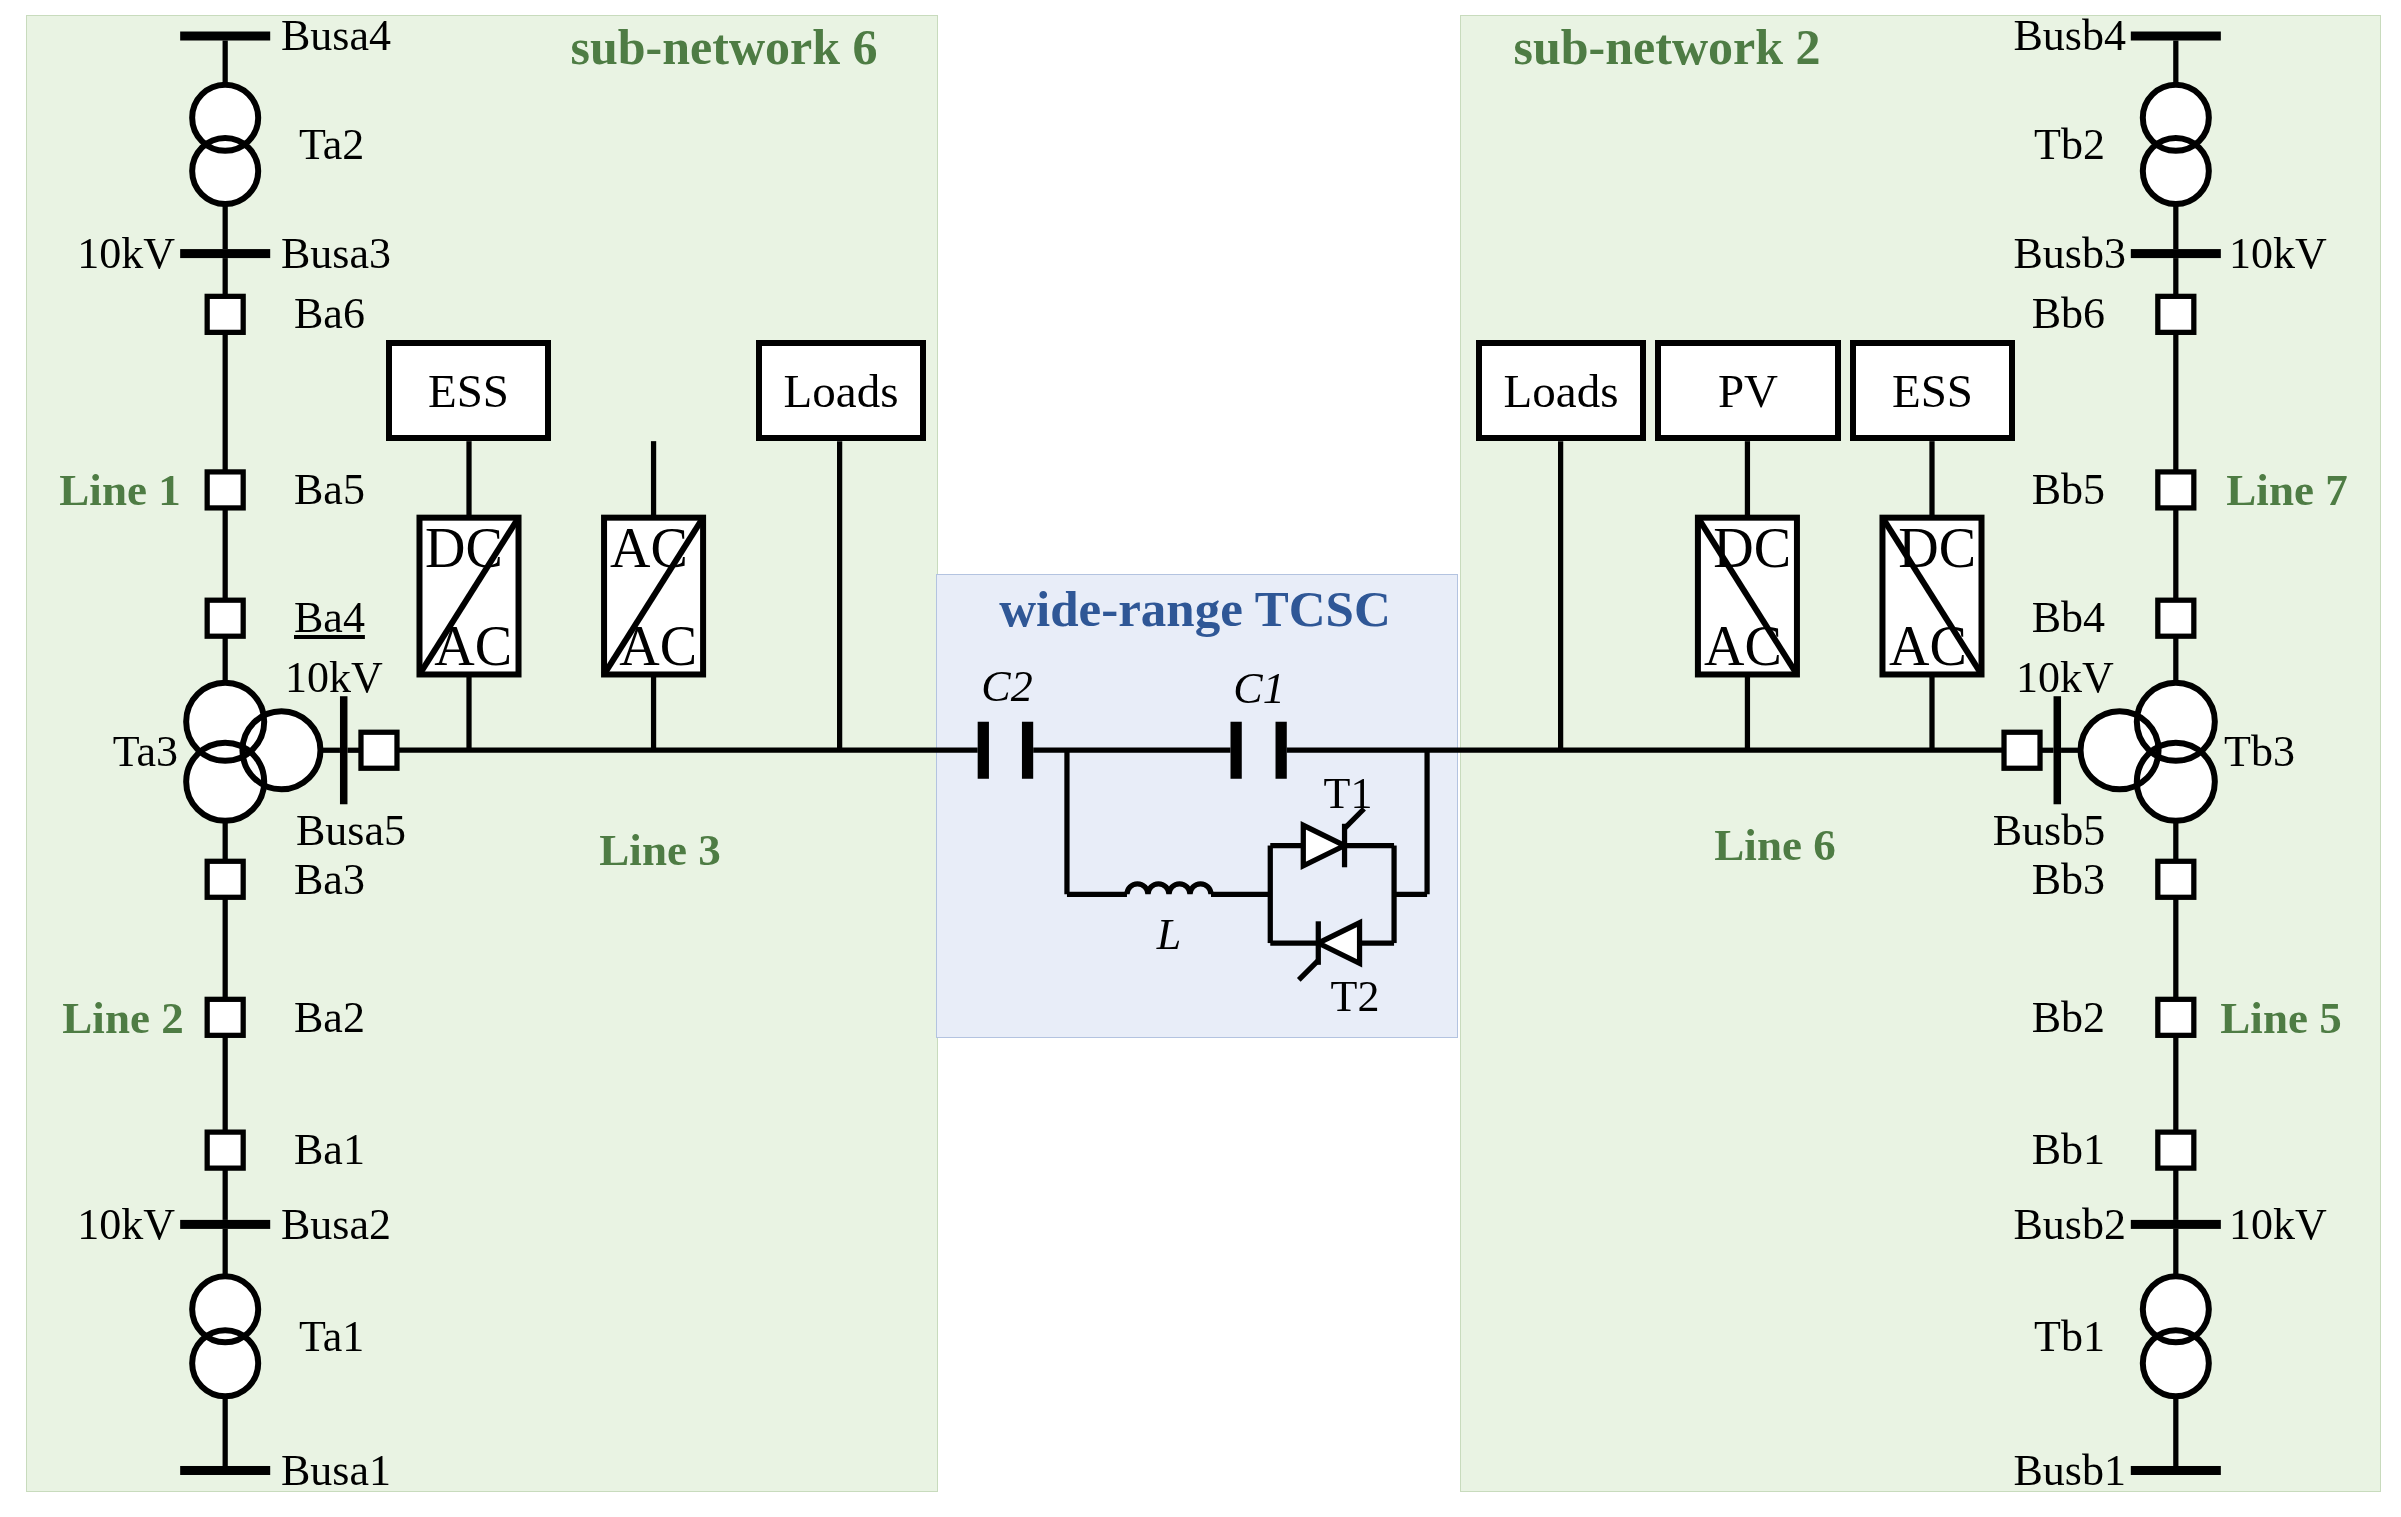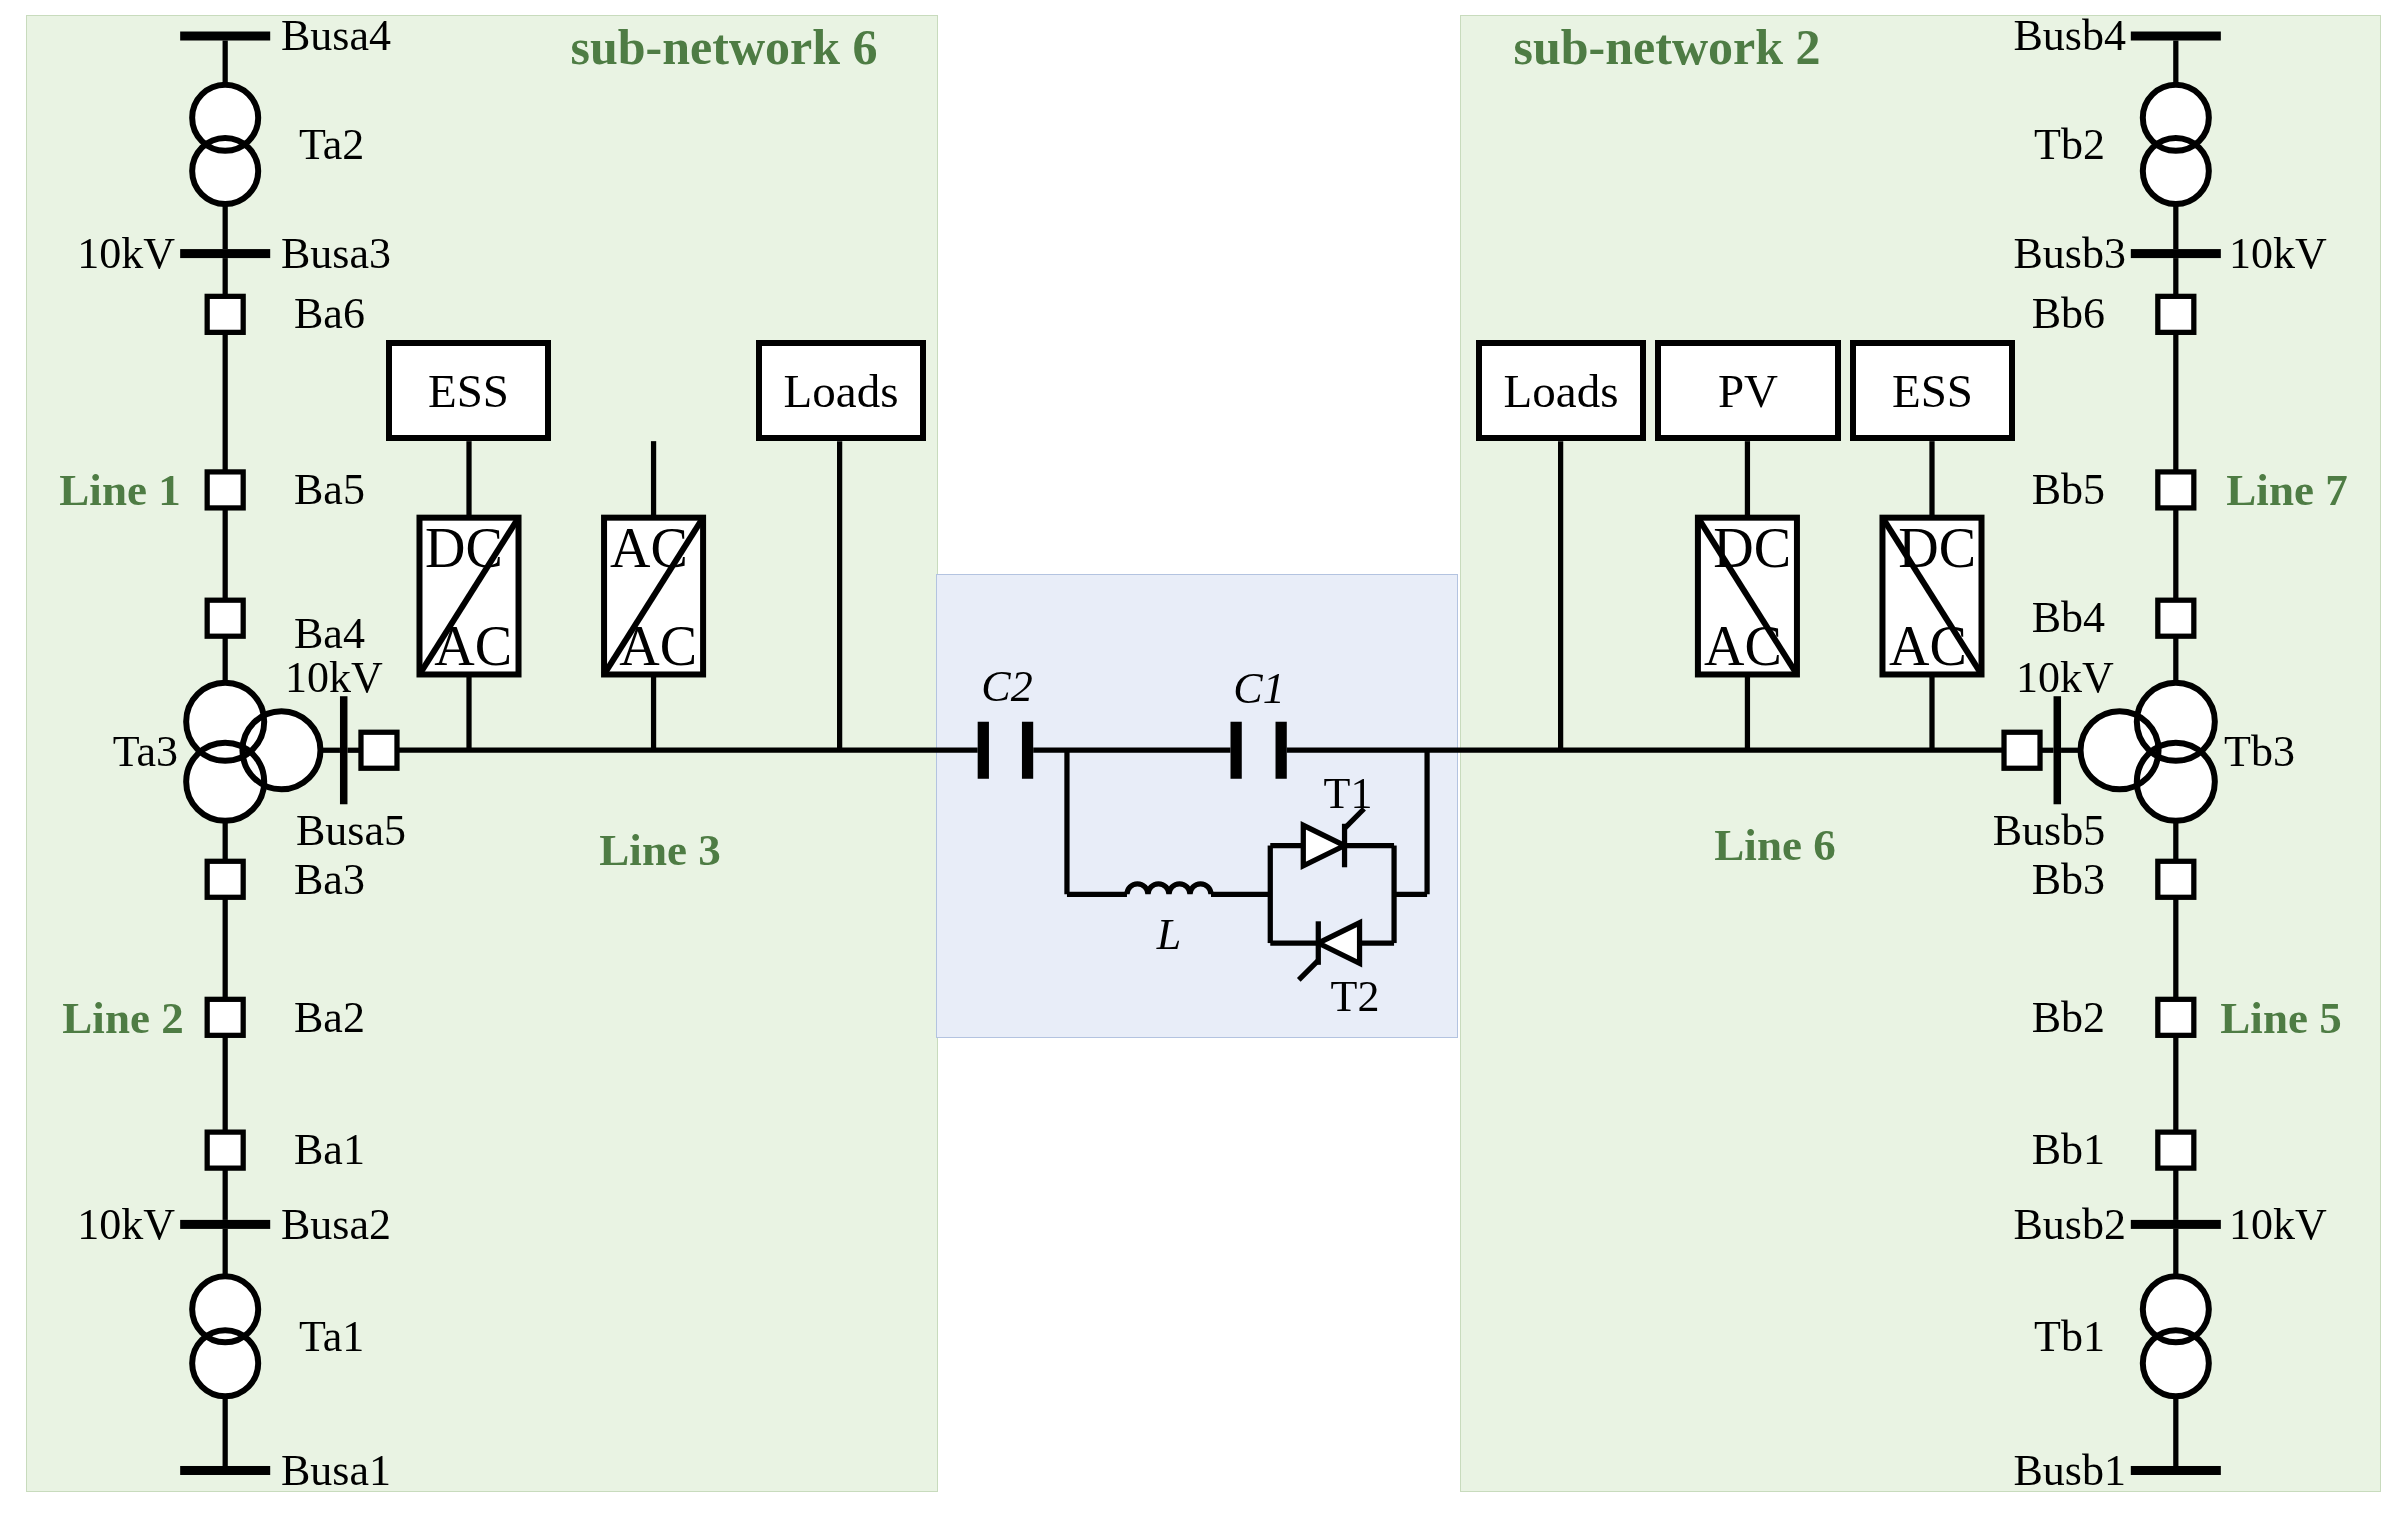--- a/index.html
+++ b/index.html
@@ -201,20 +201,21 @@
             <circle cx="2900" cy="1817" r="44"></circle>
         </g>
         <line x1="2900" y1="1861" x2="2900" y2="1954"></line>
         <rect x="2840" y="1954" width="120" height="12" fill="#000" stroke="none"></rect>
       </g>
     </g>
   </svg>
 
   <div class="net-title" style="left:724px;top:47px;">sub-network 6</div>
   <div class="net-title" style="left:1667px;top:47px;">sub-network 2</div>
+  <div class="tcsc-title" style="left:1195px;top:609px;">wide-range TCSC</div>
 
   <div class="unit-box" style="left:386px;top:340px;width:165px;height:101px;">
     <span>ESS</span>
     </div>
   <div class="unit-box" style="left:756px;top:340px;width:170px;height:101px;">
     <span>Loads</span>
     </div>
   <div class="unit-box" style="left:1476px;top:340px;width:170px;height:101px;">
     <span>Loads</span>
     </div>
@@ -242,21 +243,21 @@
     <span class="bl">AC</span>
   </div>
 
   <div class="lbl" style="left:281px;top:36px;">Busa4</div>
   <div class="lbl" style="left:299px;top:145px;">Ta2</div>
   <div class="lbl r" style="right:2226px;top:254px;">10kV</div>
   <div class="lbl" style="left:281px;top:254px;">Busa3</div>
   <div class="lbl" style="left:294px;top:314px;">Ba6</div>
   <div class="line-label" style="left:120px;top:490px;">Line 1</div>
   <div class="lbl" style="left:294px;top:490px;">Ba5</div>
-  <div class="lbl" style="left:294px;top:634px;">Ba4</div>
+  <div class="lbl" style="left:294px;top:618px;text-decoration:underline;">Ba4</div>
   <div class="lbl r" style="right:2223px;top:752px;">Ta3</div>
   <div class="lbl ctr" style="left:334px;top:678px;">10kV</div>
   <div class="lbl ctr" style="left:351px;top:831px;">Busa5</div>
   <div class="line-label" style="left:660px;top:850px;">Line 3</div>
   <div class="lbl" style="left:294px;top:880px;">Ba3</div>
   <div class="line-label" style="left:123px;top:1018px;">Line 2</div>
   <div class="lbl" style="left:294px;top:1018px;">Ba2</div>
   <div class="lbl" style="left:294px;top:1150px;">Ba1</div>
   <div class="lbl r" style="right:2226px;top:1225px;">10kV</div>
   <div class="lbl" style="left:281px;top:1225px;">Busa2</div>

